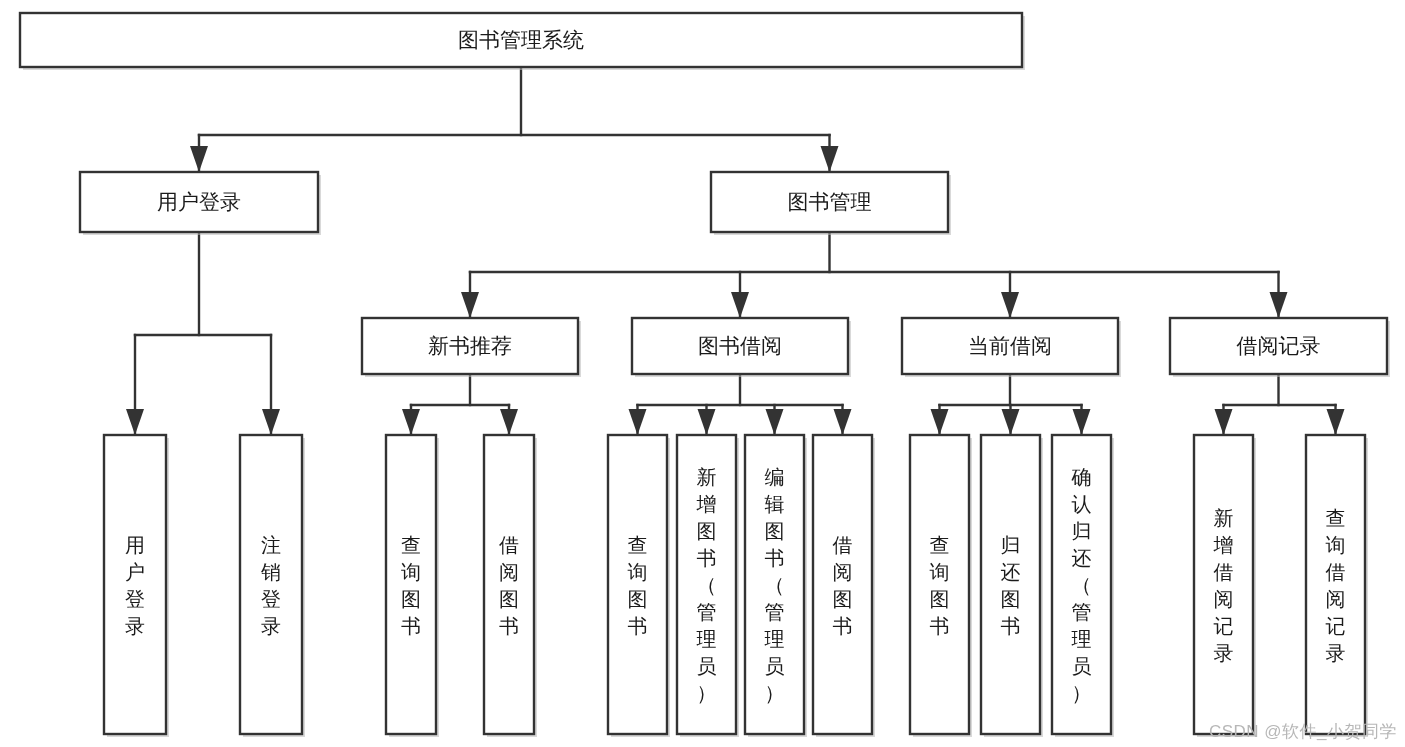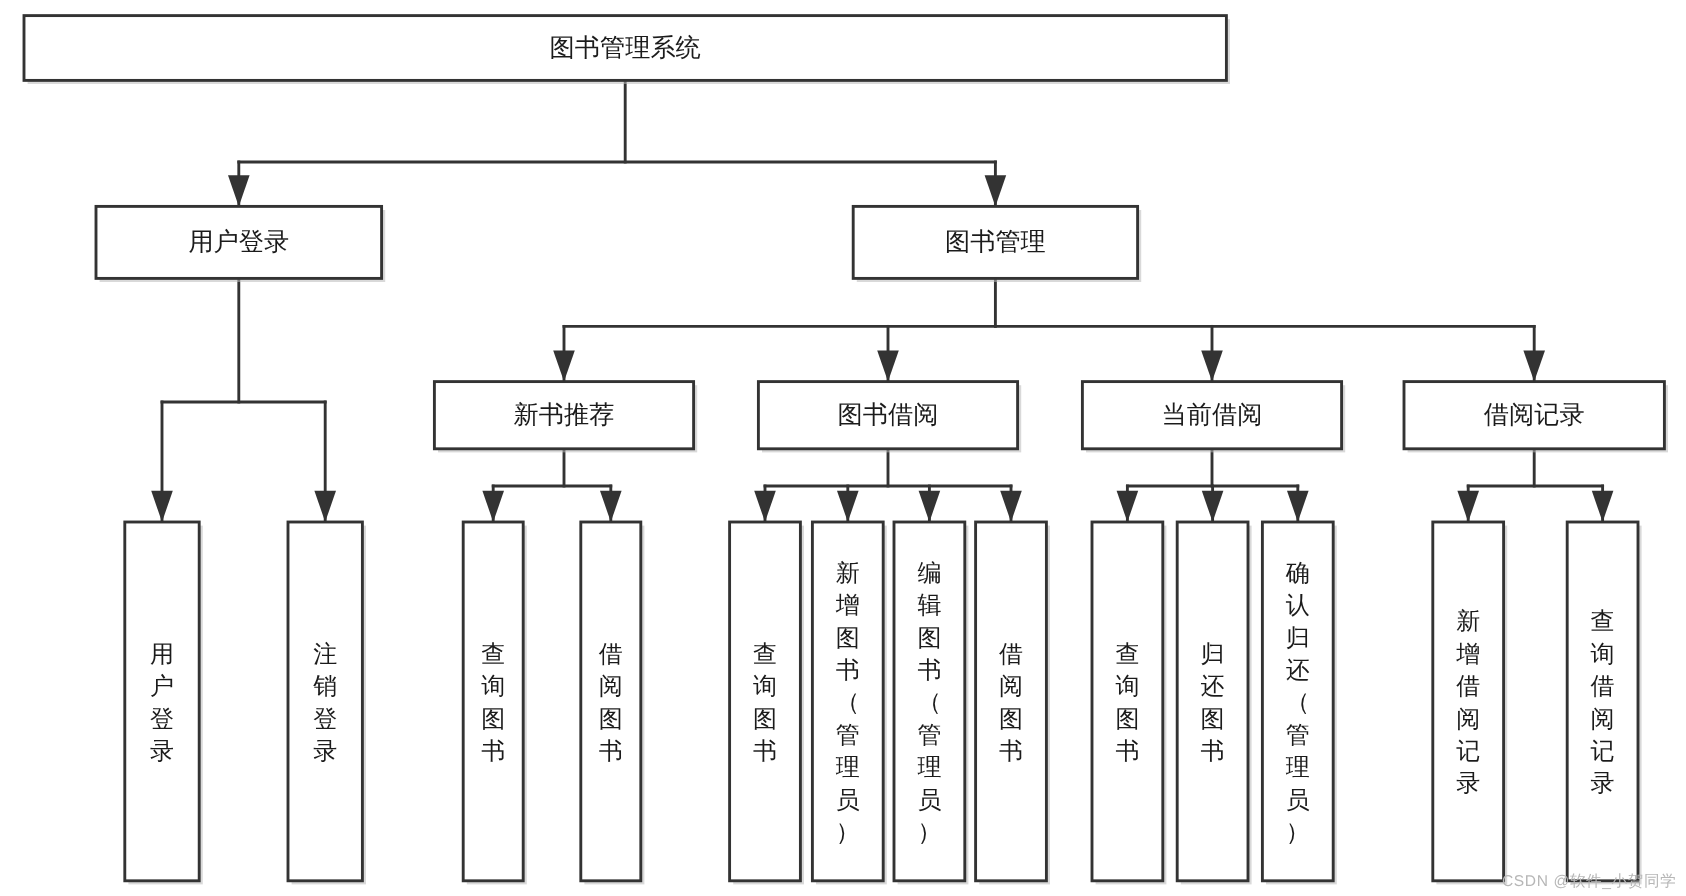--- a/index.html
+++ b/index.html
@@ -56,21 +56,21 @@
     font-family: "Liberation Sans", "DejaVu Sans", sans-serif;
     font-size: 20px;
     fill: #1b1b1b;
     text-anchor: middle;
   }
   .watermark {
     position: absolute;
     right: 8px;
     bottom: 4px;
     font-family: "Liberation Sans", "DejaVu Sans", sans-serif;
-    font-size: 13px;
+    font-size: 17px;
     color: #b7b7b7;
     letter-spacing: 0.5px;
     white-space: nowrap;
     pointer-events: none;
   }
 </style>
 </head>
 <body>
 
 <div id="diagram-root">

